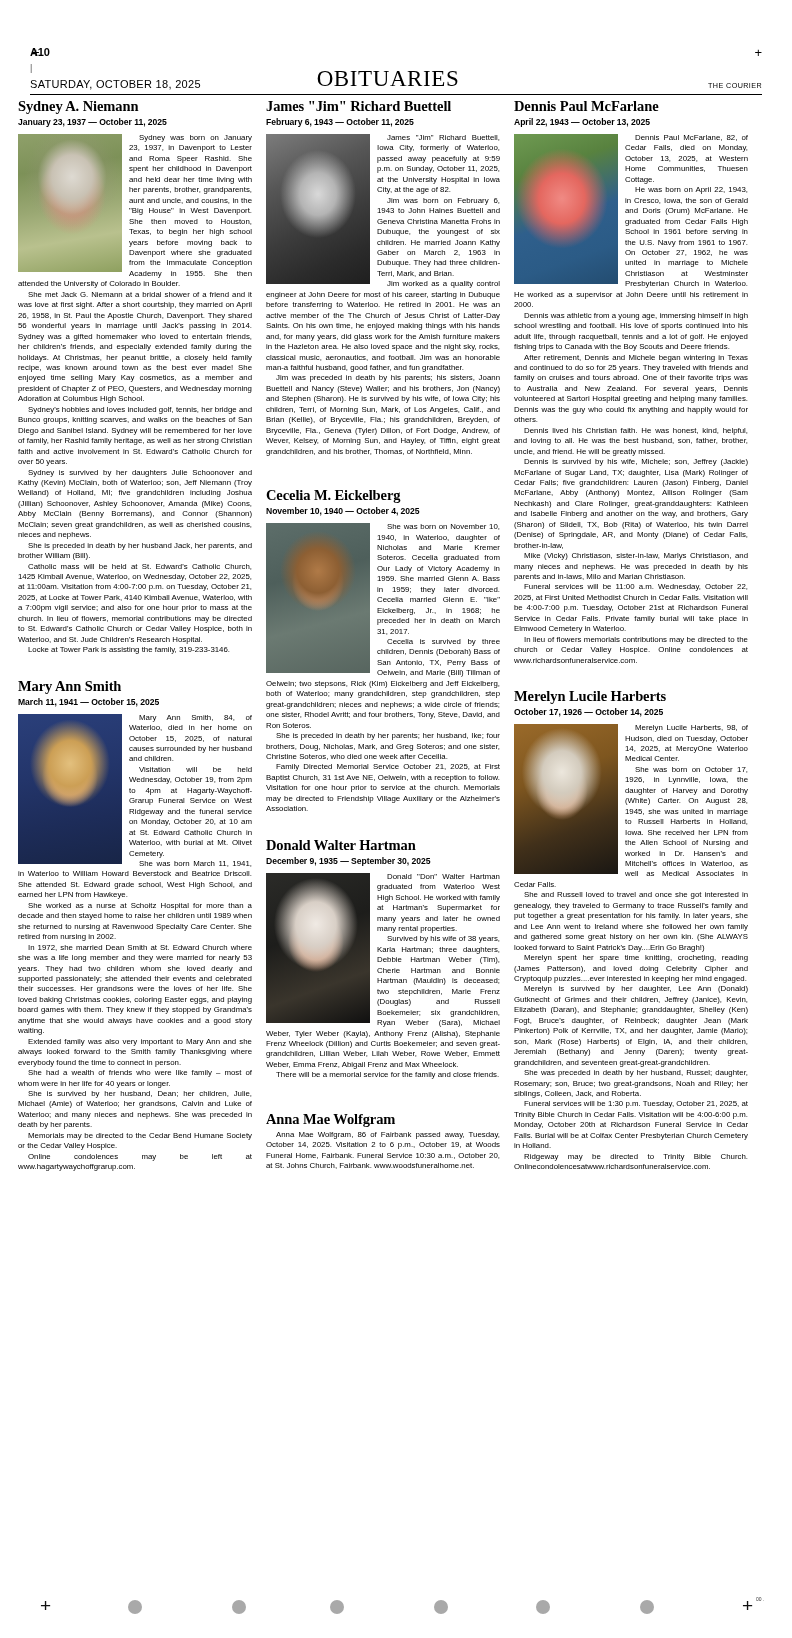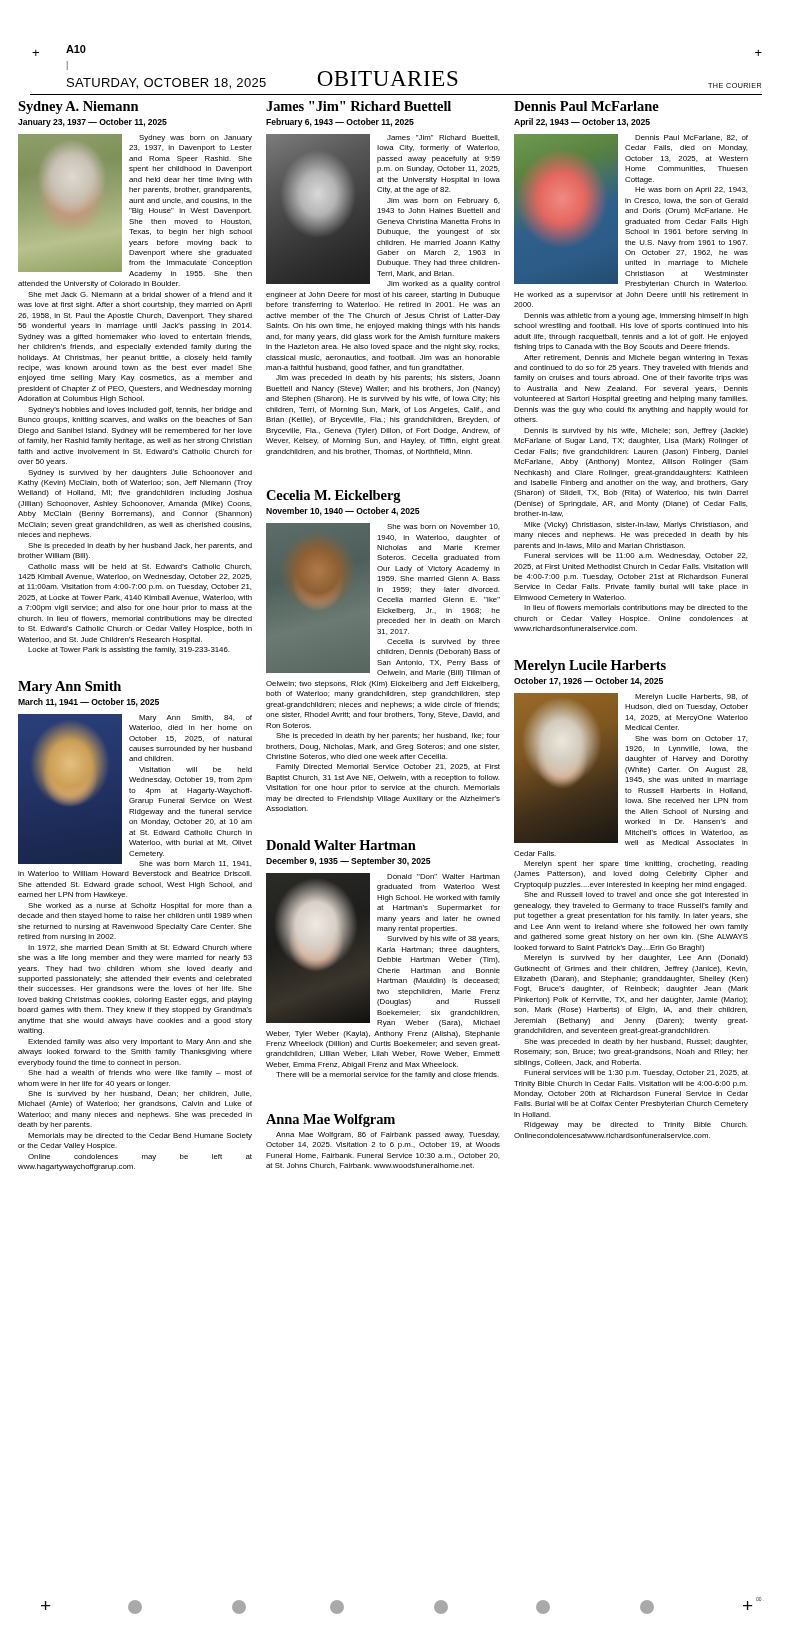--- a/index.html
+++ b/index.html
@@ -84,23 +84,22 @@
     letter-spacing: 0.2px;
     flex-direction: column;
   }
   .mast-page {
     font-weight: bold;
     font-size: 11px;
     letter-spacing: -0.2px;
   }
   .mast-sep { color: #555; font-size: 9px; }
   .mast-date {
-    font-size: 13px;
+    font-size: 11px;
     letter-spacing: 0.3px;
-    margin-left: 36px;
   }
   .mast-title {
     font-family: "Liberation Serif", serif;
     font-size: 23px;
     letter-spacing: 0.6px;
     position: absolute;
     left: 0; right: 16px;
     text-align: center;
     bottom: 2px;
     font-weight: 400;
@@ -328,38 +327,39 @@
 
       <div class="obit clearfix">
         <h2 class="obit-name">Dennis Paul McFarlane</h2>
         <div class="obit-dates">April 22, 1943 — October 13, 2025</div>
         <div class="obit-body">
           <div class="portrait ph-mcfarlane tall"></div>
           <p>Dennis Paul McFarlane, 82, of Cedar Falls, died on Monday, October 13, 2025, at Western Home Communities, Thuesen Cottage.</p>
           <p>He was born on April 22, 1943, in Cresco, Iowa, the son of Gerald and Doris (Orum) McFarlane. He graduated from Cedar Falls High School in 1961 before serving in the U.S. Navy from 1961 to 1967. On October 27, 1962, he was united in marriage to Michele Christiason at Westminster Presbyterian Church in Waterloo. He worked as a supervisor at John Deere until his retirement in 2000.</p>
           <p>Dennis was athletic from a young age, immersing himself in high school wrestling and football. His love of sports continued into his adult life, through racquetball, tennis and a lot of golf. He enjoyed fishing trips to Canada with the Boy Scouts and Deere friends.</p>
           <p>After retirement, Dennis and Michele began wintering in Texas and continued to do so for 25 years. They traveled with friends and family on cruises and tours abroad. One of their favorite trips was to Australia and New Zealand. For several years, Dennis volunteered at Sartori Hospital greeting and helping many families. Dennis was the guy who could fix anything and happily would for others.</p>
+          <p>Dennis lived his Christian faith. He was honest, kind, helpful, and loving to all. He was the best husband, son, father, brother, uncle, and friend. He will be greatly missed.</p>
           <p>Dennis is survived by his wife, Michele; son, Jeffrey (Jackie) McFarlane of Sugar Land, TX; daughter, Lisa (Mark) Rolinger of Cedar Falls; five grandchildren: Lauren (Jason) Finberg, Daniel McFarlane, Abby (Anthony) Montez, Allison Rolinger (Sam Nechkash) and Clare Rolinger, great-granddaughters: Kathleen and Isabelle Finberg and another on the way, and brothers, Gary (Sharon) of Slidell, TX, Bob (Rita) of Waterloo, his twin Darrel (Denise) of Springdale, AR, and Monty (Diane) of Cedar Falls, brother-in-law,</p>
           <p>Mike (Vicky) Christiason, sister-in-law, Marlys Christiason, and many nieces and nephews. He was preceded in death by his parents and in-laws, Milo and Marian Christiason.</p>
           <p>Funeral services will be 11:00 a.m. Wednesday, October 22, 2025, at First United Methodist Church in Cedar Falls. Visitation will be 4:00-7:00 p.m. Tuesday, October 21st at Richardson Funeral Service in Cedar Falls. Private family burial will take place in Elmwood Cemetery in Waterloo.</p>
           <p>In lieu of flowers memorials contributions may be directed to the church or Cedar Valley Hospice. Online condolences at www.richardsonfuneralservice.com.</p>
         </div>
       </div>
 
       <div class="gap-md"></div>
 
       <div class="obit clearfix">
         <h2 class="obit-name">Merelyn Lucile Harberts</h2>
         <div class="obit-dates">October 17, 1926 — October 14, 2025</div>
         <div class="obit-body">
           <div class="portrait ph-harberts tall"></div>
           <p>Merelyn Lucile Harberts, 98, of Hudson, died on Tuesday, October 14, 2025, at MercyOne Waterloo Medical Center.</p>
           <p>She was born on October 17, 1926, in Lynnville, Iowa, the daughter of Harvey and Dorothy (White) Carter. On August 28, 1945, she was united in marriage to Russell Harberts in Holland, Iowa. She received her LPN from the Allen School of Nursing and worked in Dr. Hansen's and Mitchell's offices in Waterloo, as well as Medical Associates in Cedar Falls.</p>
+          <p>She and Russell loved to travel and once she got interested in genealogy, they traveled to Germany to trace Russell's family and put together a great presentation for his family. In later years, she and Lee Ann went to Ireland where she followed her own family and gathered some great history on her own kin. (She ALWAYS looked forward to Saint Patrick's Day....Erin Go Bragh!)</p>
           <p>Merelyn spent her spare time knitting, crocheting, reading (James Patterson), and loved doing Celebrity Cipher and Cryptoquip puzzles....ever interested in keeping her mind engaged.</p>
-          <p>She and Russell loved to travel and once she got interested in genealogy, they traveled to Germany to trace Russell's family and put together a great presentation for his family. In later years, she and Lee Ann went to Ireland where she followed her own family and gathered some great history on her own kin. (She ALWAYS looked forward to Saint Patrick's Day....Erin Go Bragh!)</p>
           <p>Merelyn is survived by her daughter, Lee Ann (Donald) Gutknecht of Grimes and their children, Jeffrey (Janice), Kevin, Elizabeth (Daran), and Stephanie; granddaughter, Shelley (Ken) Fogt, Bruce's daughter, of Reinbeck; daughter Jean (Mark Pinkerton) Polk of Kerrville, TX, and her daughter, Jamie (Mario); son, Mark (Rose) Harberts) of Elgin, IA, and their children, Jeremiah (Bethany) and Jenny (Daren); twenty great-grandchildren, and seventeen great-great-grandchildren.</p>
           <p>She was preceded in death by her husband, Russel; daughter, Rosemary; son, Bruce; two great-grandsons, Noah and Riley; her siblings, Colleen, Jack, and Roberta.</p>
           <p>Funeral services will be 1:30 p.m. Tuesday, October 21, 2025, at Trinity Bible Church in Cedar Falls. Visitation will be 4:00-6:00 p.m. Monday, October 20th at Richardson Funeral Service in Cedar Falls. Burial will be at Colfax Center Presbyterian Church Cemetery in Holland.</p>
           <p>Ridgeway may be directed to Trinity Bible Church. Onlinecondolencesatwww.richardsonfuneralservice.com.</p>
         </div>
       </div>
 
     </div>
 
   </div>

